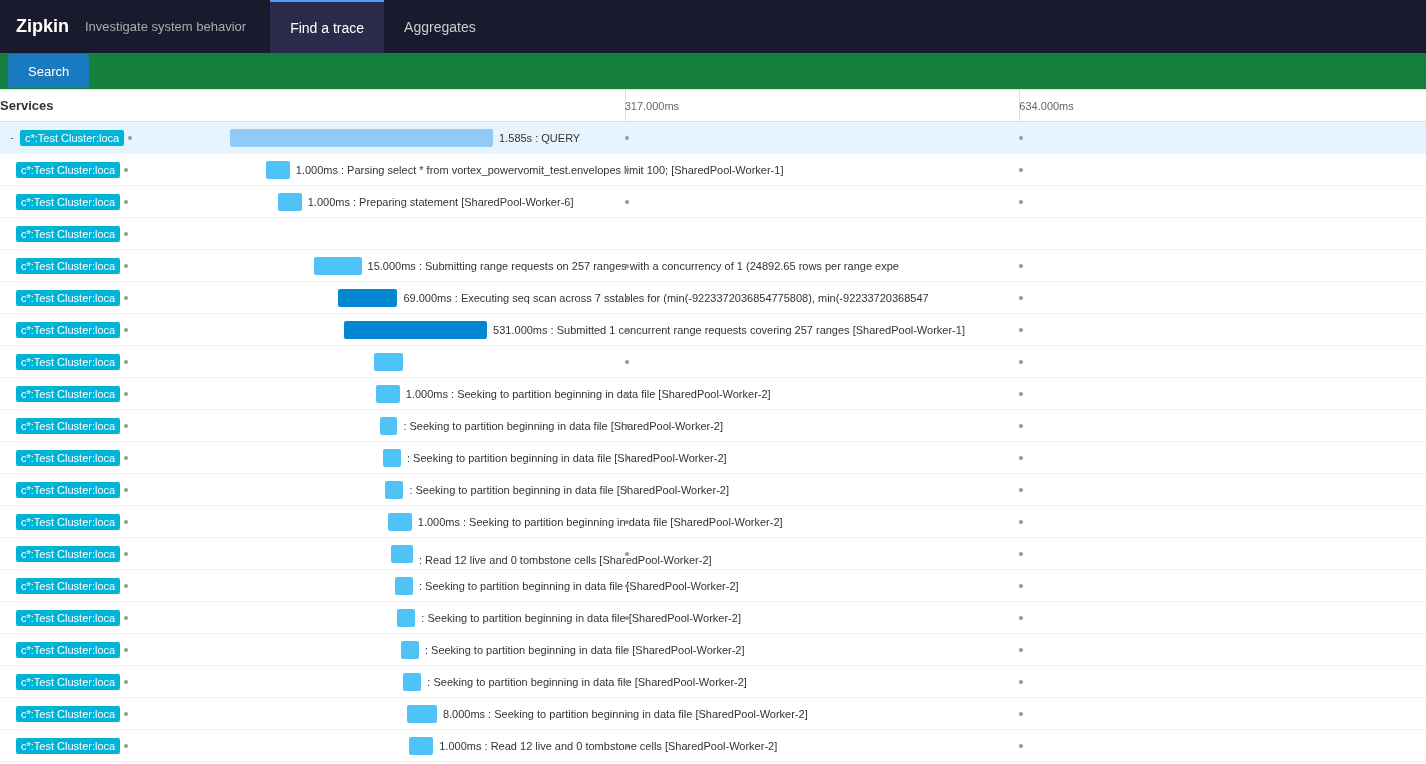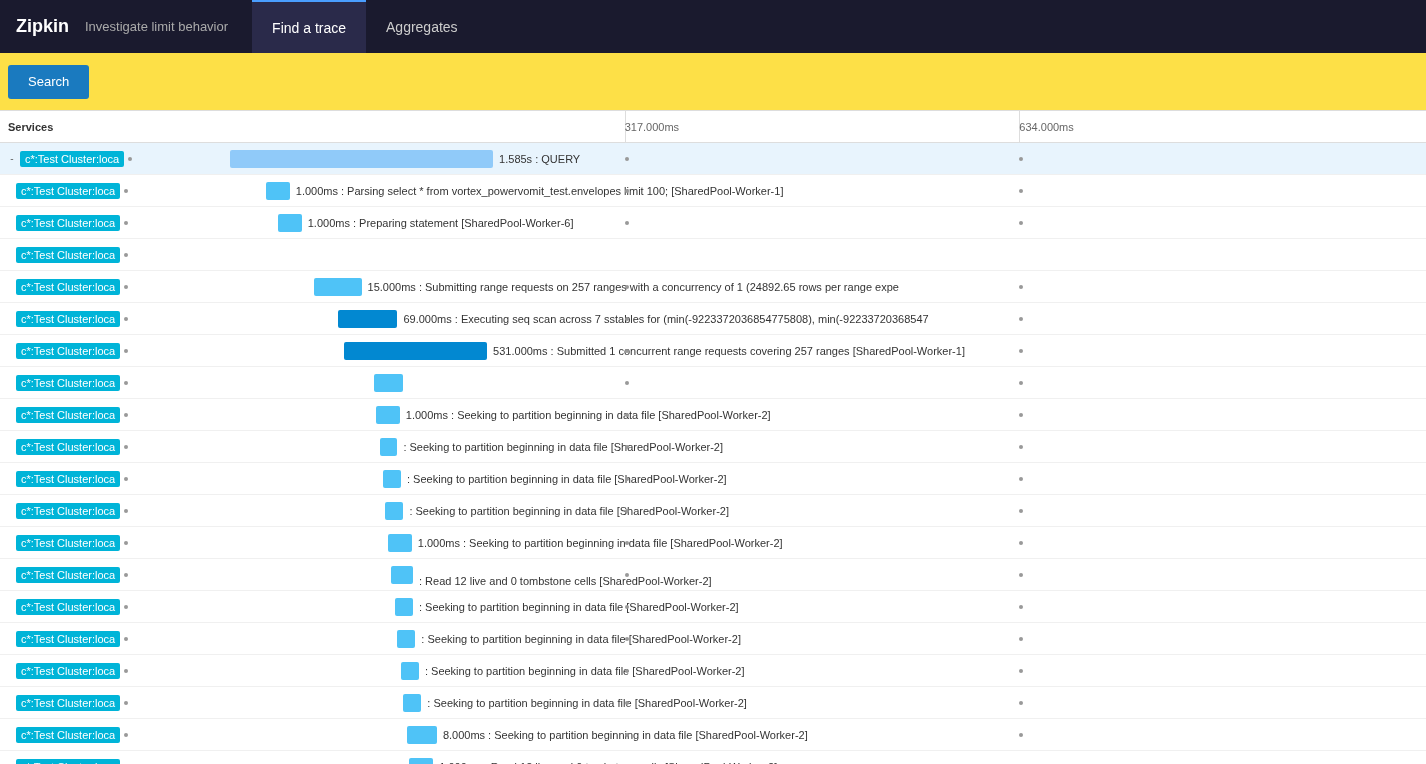--- a/index.html
+++ b/index.html
@@ -38,22 +38,22 @@
       font-size: 14px;
     }
     .nav-tab.active {
       background: #2a2a4a;
       color: #fff;
       border-top: 2px solid #4a9eff;
     }
 
     
     .search-bar-row {
-      background: #fde047;
-      height: 58px;
+      background: #15803d;
+      height: 37px;
       border-bottom: 1px solid #ddd;
       display: flex;
       align-items: center;
       padding: 0 8px;
     }
     .search-btn {
       background: #1a7abf;
       color: #fff;
       border: none;
       padding: 8px 20px;
@@ -72,23 +72,22 @@
     .timeline-header {
       display: flex;
       border-bottom: 1px solid #ddd;
       background: #fff;
       height: 32px;
       align-items: center;
     }
     .timeline-services-col {
       width: 230px;
       min-width: 230px;
-      padding-left: 8px;
       font-weight: bold;
-      font-size: 11px;
+      font-size: 13px;
       color: #333;
       display: flex;
       align-items: center;
     }
     .timeline-marks {
       flex: 1;
       display: flex;
       align-items: center;
       position: relative;
       height: 100%;
@@ -196,21 +195,21 @@
       height: 4px;
       background: #999;
       border-radius: 50%;
     }
   </style>
 </head>
 <body>
 
 <nav class="nav-bar">
   <span class="nav-brand">Zipkin</span>
-  <span class="nav-subtitle">Investigate limit behavior</span>
+  <span class="nav-subtitle">Investigate system behavior</span>
   <div class="nav-tabs">
     <div class="nav-tab active" id="tab-find-trace">Find a trace</div>
     <div class="nav-tab" id="tab-aggregates">Aggregates</div>
   </div>
 </nav>
 
 <div class="search-bar-row">
   <button class="search-btn">Search</button>
 </div>
 

